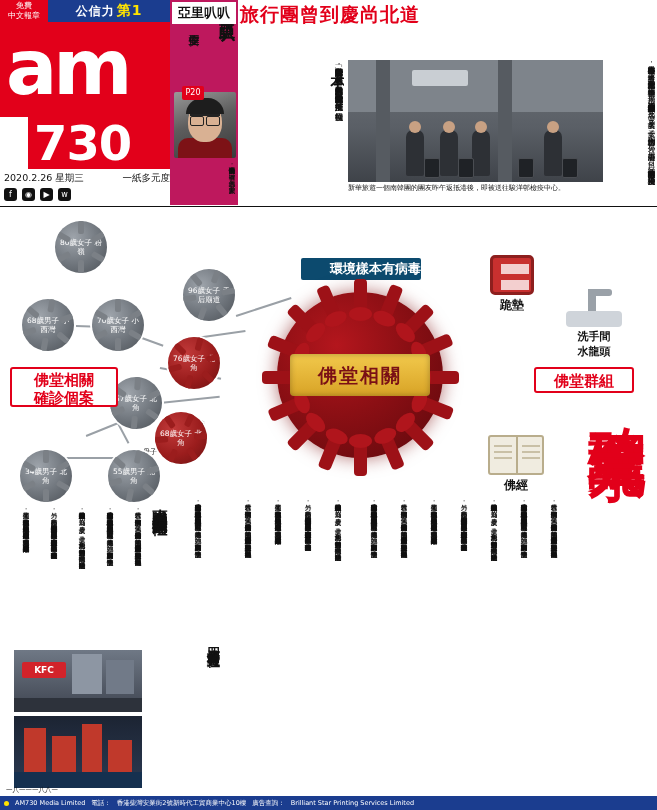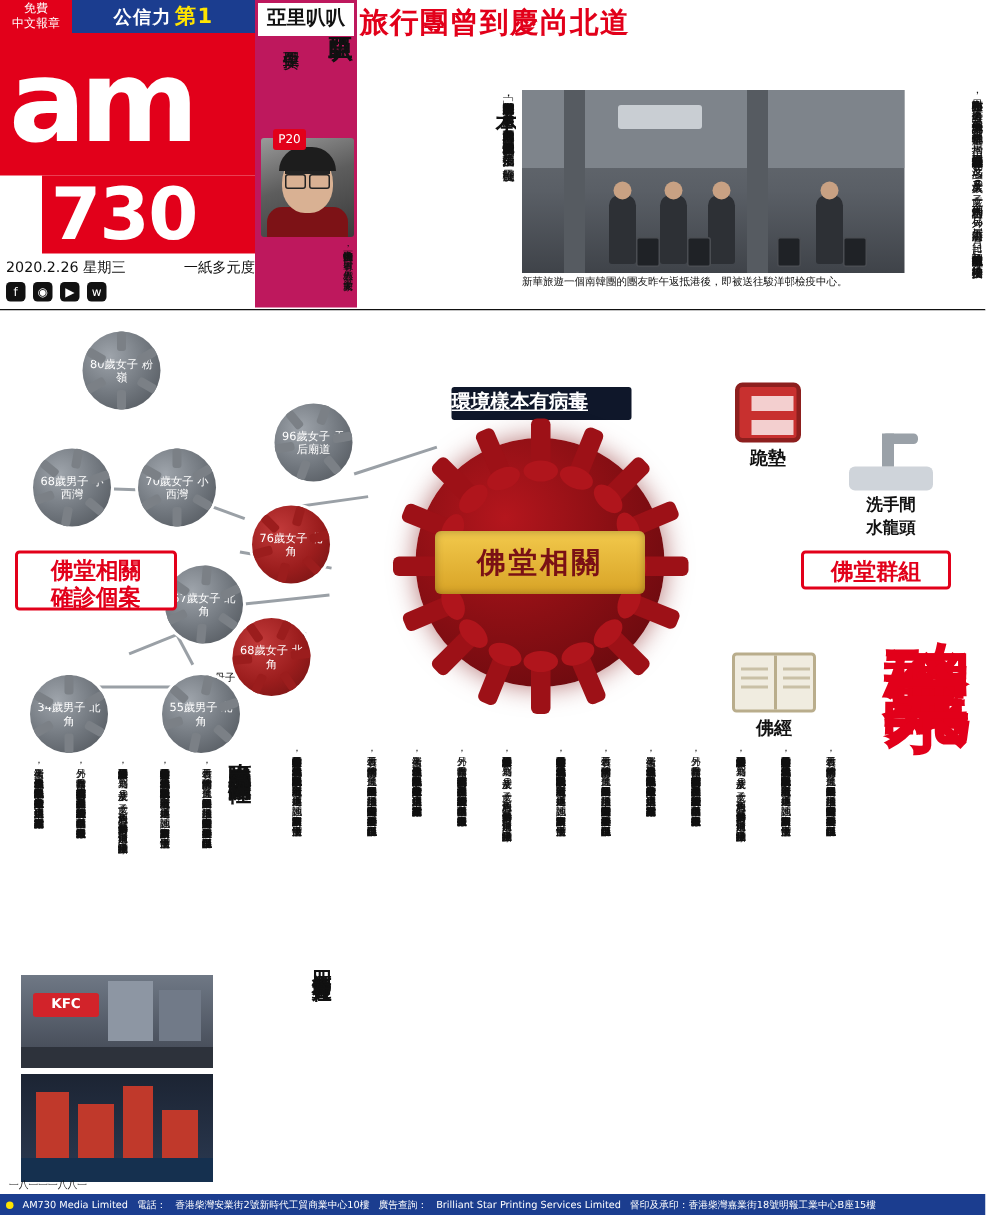--- a/index.html
+++ b/index.html
@@ -157,22 +157,22 @@
   }
   .virus-label {
     position:absolute; left:35px; top:92px; width:140px; height:42px;
     background:linear-gradient(180deg,#f2c94c,#d8a326);
     border-radius:4px; color:#7a1015; font-size:19px; font-weight:bold;
     text-align:center; line-height:42px; letter-spacing:2px;
     box-shadow:inset 0 0 6px rgba(0,0,0,.3);
   }
   .env-tag {
     position:absolute; left:46px; top:-4px; width:120px; height:22px;
-    background:#0f172a; color:#fff; font-size:13px; font-weight:bold;
-    line-height:22px; text-align:left; border-radius:2px;text-decoration:underline;
+    background:#0c4a6e; color:#fff; font-size:13px; font-weight:bold;
+    line-height:22px; text-align:right; border-radius:2px;
   }
 
   
   .obj { position:absolute; }
   .cushion {
     width:44px; height:40px; background:#c8302f; border:3px solid #8d1f1e;
     border-radius:5px; position:relative;
   }
   .cushion:before, .cushion:after {
     content:""; position:absolute; background:#f3cfcf;
@@ -572,16 +572,15 @@
   </div>
 
   <div class="footer-left">一八一一一八八一</div>
   <div class="footer">
     <span class="dot"></span>
     <span class="seg">AM730 Media Limited</span>
     <span class="seg">電話：</span>
     <span class="seg">香港柴灣安業街2號新時代工貿商業中心10樓</span>
     <span class="seg">廣告查詢：</span>
     <span class="seg">Brilliant Star Printing Services Limited</span>
-    <span class="seg">督印及承印：香港柴灣嘉業街18號明報工業中心B座15樓</span>
   </div>
 
 </div>
 
 </body></html>

